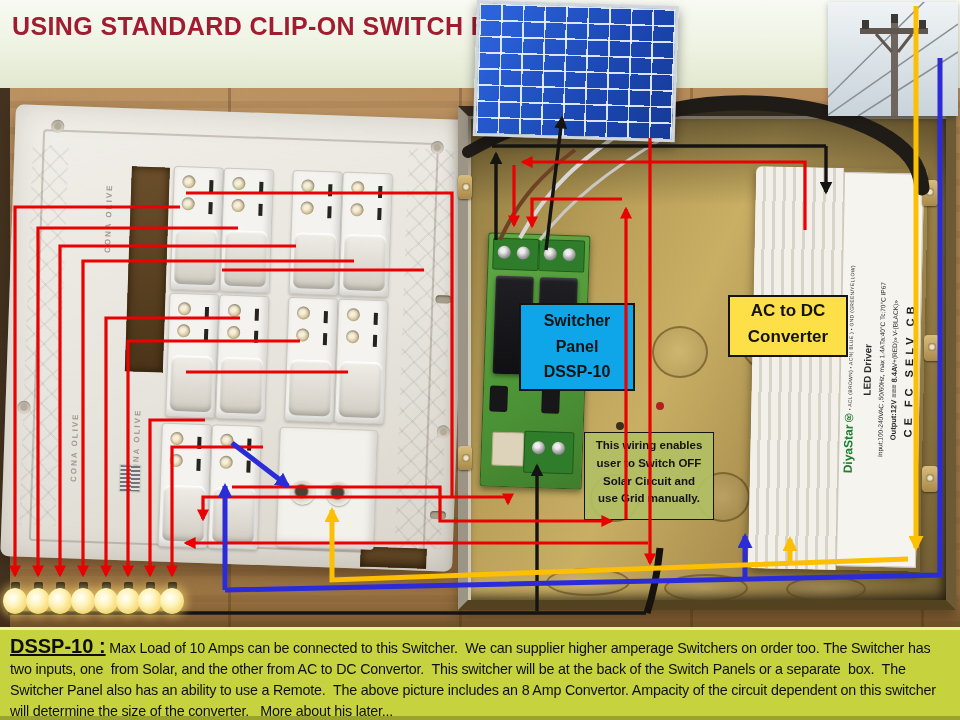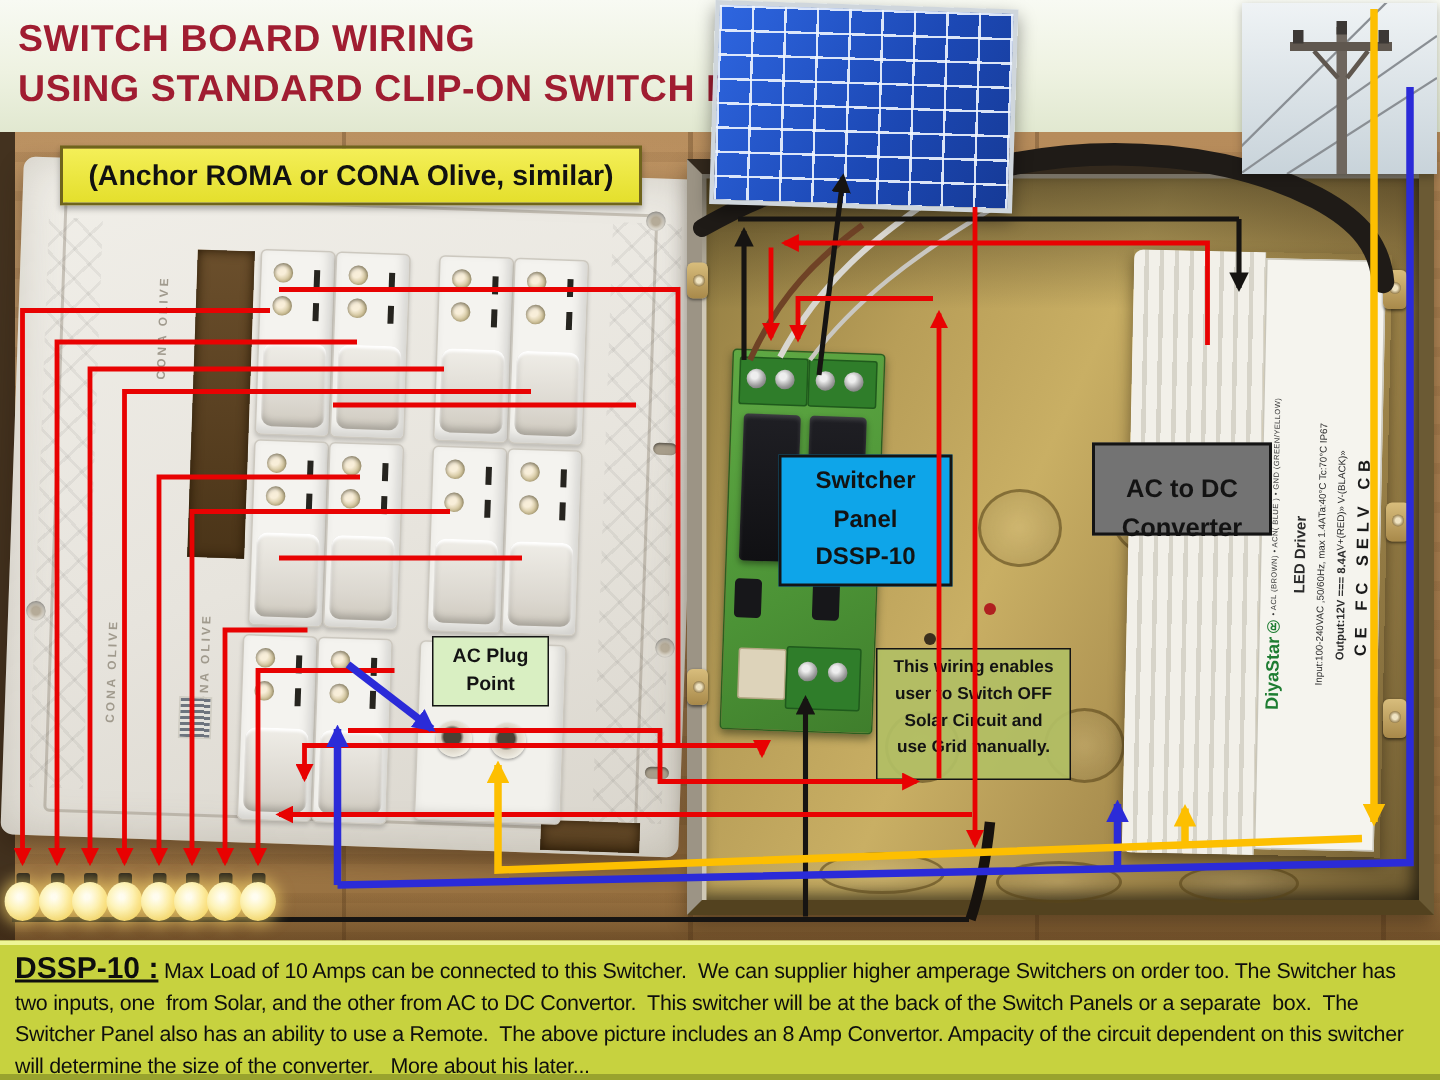--- a/index.html
+++ b/index.html
@@ -119,22 +119,22 @@
 
   
   .lblbox{position:absolute;z-index:5;border:2px solid #141414;color:#131313;font-weight:800;
           text-align:center;white-space:pre-line;box-sizing:border-box;}
   .subtitle{left:40px;top:97px;width:388px;height:40px;z-index:5;position:absolute;
           background:linear-gradient(180deg,#f4ef58,#e4df2c);border:2px solid #6f641c;
           color:#111;font-weight:800;font-size:19px;text-align:center;line-height:38px;
           box-shadow:0 2px 4px rgba(0,0,0,.3);box-sizing:border-box;white-space:nowrap;}
   .lbl-switcher{left:487px;top:303px;width:116px;height:88px;background:#0ea5e9;
           font-size:16px;line-height:1.6;padding-top:3px;margin-left:32px;}
-  .lbl-conv{left:728px;top:295px;width:120px;height:62px;background:#737373;
-          font-size:17px;line-height:1.55;padding-top:16px;}
+  .lbl-conv{left:728px;top:295px;width:120px;height:62px;background:#fde047;
+          font-size:17px;line-height:1.55;padding-top:1px;}
   .lbl-plug{left:288px;top:424px;width:78px;height:47px;background:#d9efc2;
           font-size:13px;line-height:1.45;padding-top:3px;border-width:1.5px;}
   .lbl-note{left:584px;top:432px;width:130px;height:88px;background:rgba(178,190,100,.93);
           font-size:11.5px;line-height:1.55;padding-top:4px;border-width:1.5px;}
 
   
   .bulb{position:absolute;width:26px;height:38px;z-index:7;}
   .bulb .cap{position:absolute;left:9px;top:0;width:9px;height:8px;background:#1c1a17;border-radius:2px;}
   .bulb .globe{position:absolute;left:1px;top:6px;width:24px;height:26px;border-radius:50%;
         background:radial-gradient(circle at 42% 38%,#fffdf0 8%,#fdf3b8 40%,#f3d872 75%,#e0b53e 100%);
@@ -149,21 +149,20 @@
   .footer .lead{font-size:20px;font-weight:800;text-decoration:underline;}
   .footer .body{font-size:14.3px;font-weight:400;letter-spacing:-.2px;line-height:1.46;white-space:pre-wrap;}
 </style>
 </head>
 <body>
 
 <div class="slide">
 
   <div class="header"></div>
   <div class="title">
-    <div>SWITCH BOARD  WIRING</div>
     <div>USING STANDARD  CLIP-ON SWITCH BOX</div>
   </div>
 
   <div class="wood"></div>
   <div class="wood-left"></div>
   <div class="wood-seam"></div>
 
   <div class="board">
     <div class="board-frame"></div>
     <div class="ribs" style="left:18px;top:40px;width:36px;height:380px"></div>
@@ -340,28 +339,25 @@
       <path d="M30,114 L130,50" stroke="#8a8f94" stroke-width="1.5"></path>
       <rect x="63" y="16" width="7" height="98" fill="#6e665e"></rect>
       <rect x="32" y="26" width="68" height="6" fill="#5f574f"></rect>
       <path d="M48,32 L64,50 M84,32 L70,50" stroke="#5f574f" stroke-width="3" fill="none"></path>
       <rect x="34" y="18" width="7" height="9" fill="#3c3835"></rect>
       <rect x="63" y="12" width="7" height="9" fill="#3c3835"></rect>
       <rect x="91" y="18" width="7" height="9" fill="#3c3835"></rect>
     </svg>
   </div>
 
-  <div class="subtitle">(Anchor ROMA or CONA  Olive, similar)</div>
   <div class="lblbox lbl-switcher">Switcher
 Panel
 DSSP-10</div>
   <div class="lblbox lbl-conv">AC to DC
 Converter</div>
-  <div class="lblbox lbl-plug">AC Plug
-Point</div>
   <div class="lblbox lbl-note">This wiring enables
 user to Switch OFF
 Solar Circuit  and
 use Grid manually.</div>
 
   <svg class="overlay" width="960" height="720" viewBox="0 0 960 720">
     <defs>
       <marker id="aR" viewBox="0 0 10 10" refX="8" refY="5" markerWidth="12" markerHeight="12" markerUnits="userSpaceOnUse" orient="auto-start-reverse">
           <path d="M0,0 L10,5 L0,10 z" fill="#e80202"></path>
         </marker>

